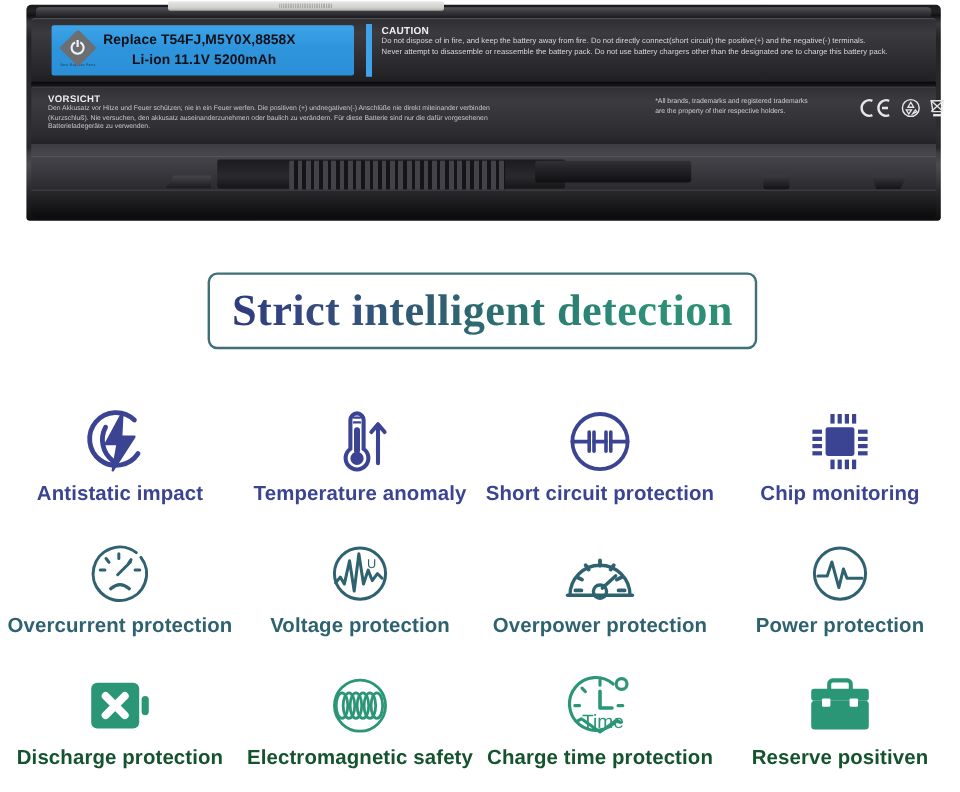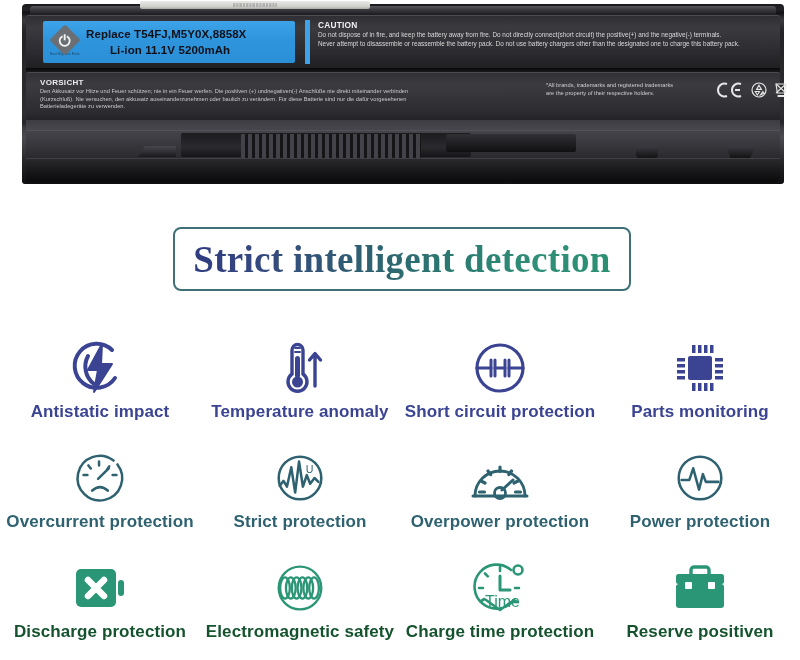--- a/index.html
+++ b/index.html
@@ -292,21 +292,21 @@
             <rect x="9" y="22" width="8" height="3.5"></rect>
               <rect x="9" y="28" width="8" height="3.5"></rect>
             <rect x="9" y="34" width="8" height="3.5"></rect>
               <rect x="9" y="40" width="8" height="3.5"></rect>
             <rect x="47" y="22" width="8" height="3.5"></rect>
               <rect x="47" y="28" width="8" height="3.5"></rect>
             <rect x="47" y="34" width="8" height="3.5"></rect>
               <rect x="47" y="40" width="8" height="3.5"></rect>
           </svg>
         </div>
-        <span class="flabel">Parts   monitoring</span>
+        <span class="flabel">Chip   monitoring</span>
       </div>
     </div>
 
     <div class="frow row2">
       <div class="fcell">
         <div class="ficon">
           <svg width="62" height="62" viewBox="0 0 64 64" fill="none" stroke="currentColor" stroke-width="2.6" stroke-linecap="round">
             <path d="M50 18 A23 23 0 1 1 46 14"></path>
             <path d="M41 22 L30 33"></path>
             <path d="M31 15 v4 M20 19 l2.5 3.2 M15 29 h4 M45 29 h4 M41.5 20 l-2 3"></path>
@@ -317,21 +317,21 @@
       </div>
 
       <div class="fcell">
         <div class="ficon">
           <svg width="62" height="62" viewBox="0 0 64 64" fill="none" stroke="currentColor" stroke-width="2.6" stroke-linecap="round" stroke-linejoin="round">
             <circle cx="32" cy="32" r="22"></circle>
             <path d="M11 40 l4 -5 l3.5 6 l4.5 -20 l4 26 l4 -32 l4 26 l4 -12 l3.5 9 l4.5 -6 l4 4"></path>
             <text x="38" y="27" font-family="Liberation Sans, sans-serif" font-size="11" fill="currentColor" stroke="none">U</text>
           </svg>
         </div>
-        <span class="flabel">Strict   protection</span>
+        <span class="flabel">Voltage   protection</span>
       </div>
 
       <div class="fcell">
         <div class="ficon">
           <svg width="64" height="60" viewBox="0 0 64 60" fill="none" stroke="currentColor" stroke-width="2.8" stroke-linecap="round">
             <path d="M7 48 A25 25 0 0 1 57 48"></path>
             <path d="M5 48 h54" stroke-width="3"></path>
             <circle cx="32" cy="45" r="5.5"></circle>
             <path d="M34 42 L45 32" stroke-width="3"></path>
             <path d="M32 19 v4.5 M20 23 l2.6 3.6 M43.5 23 l-2.6 3.6 M13 33 l4 2 M50 33 l-4 2 M11.5 44 h5 M47.5 44 h5" stroke-width="3.2"></path>

